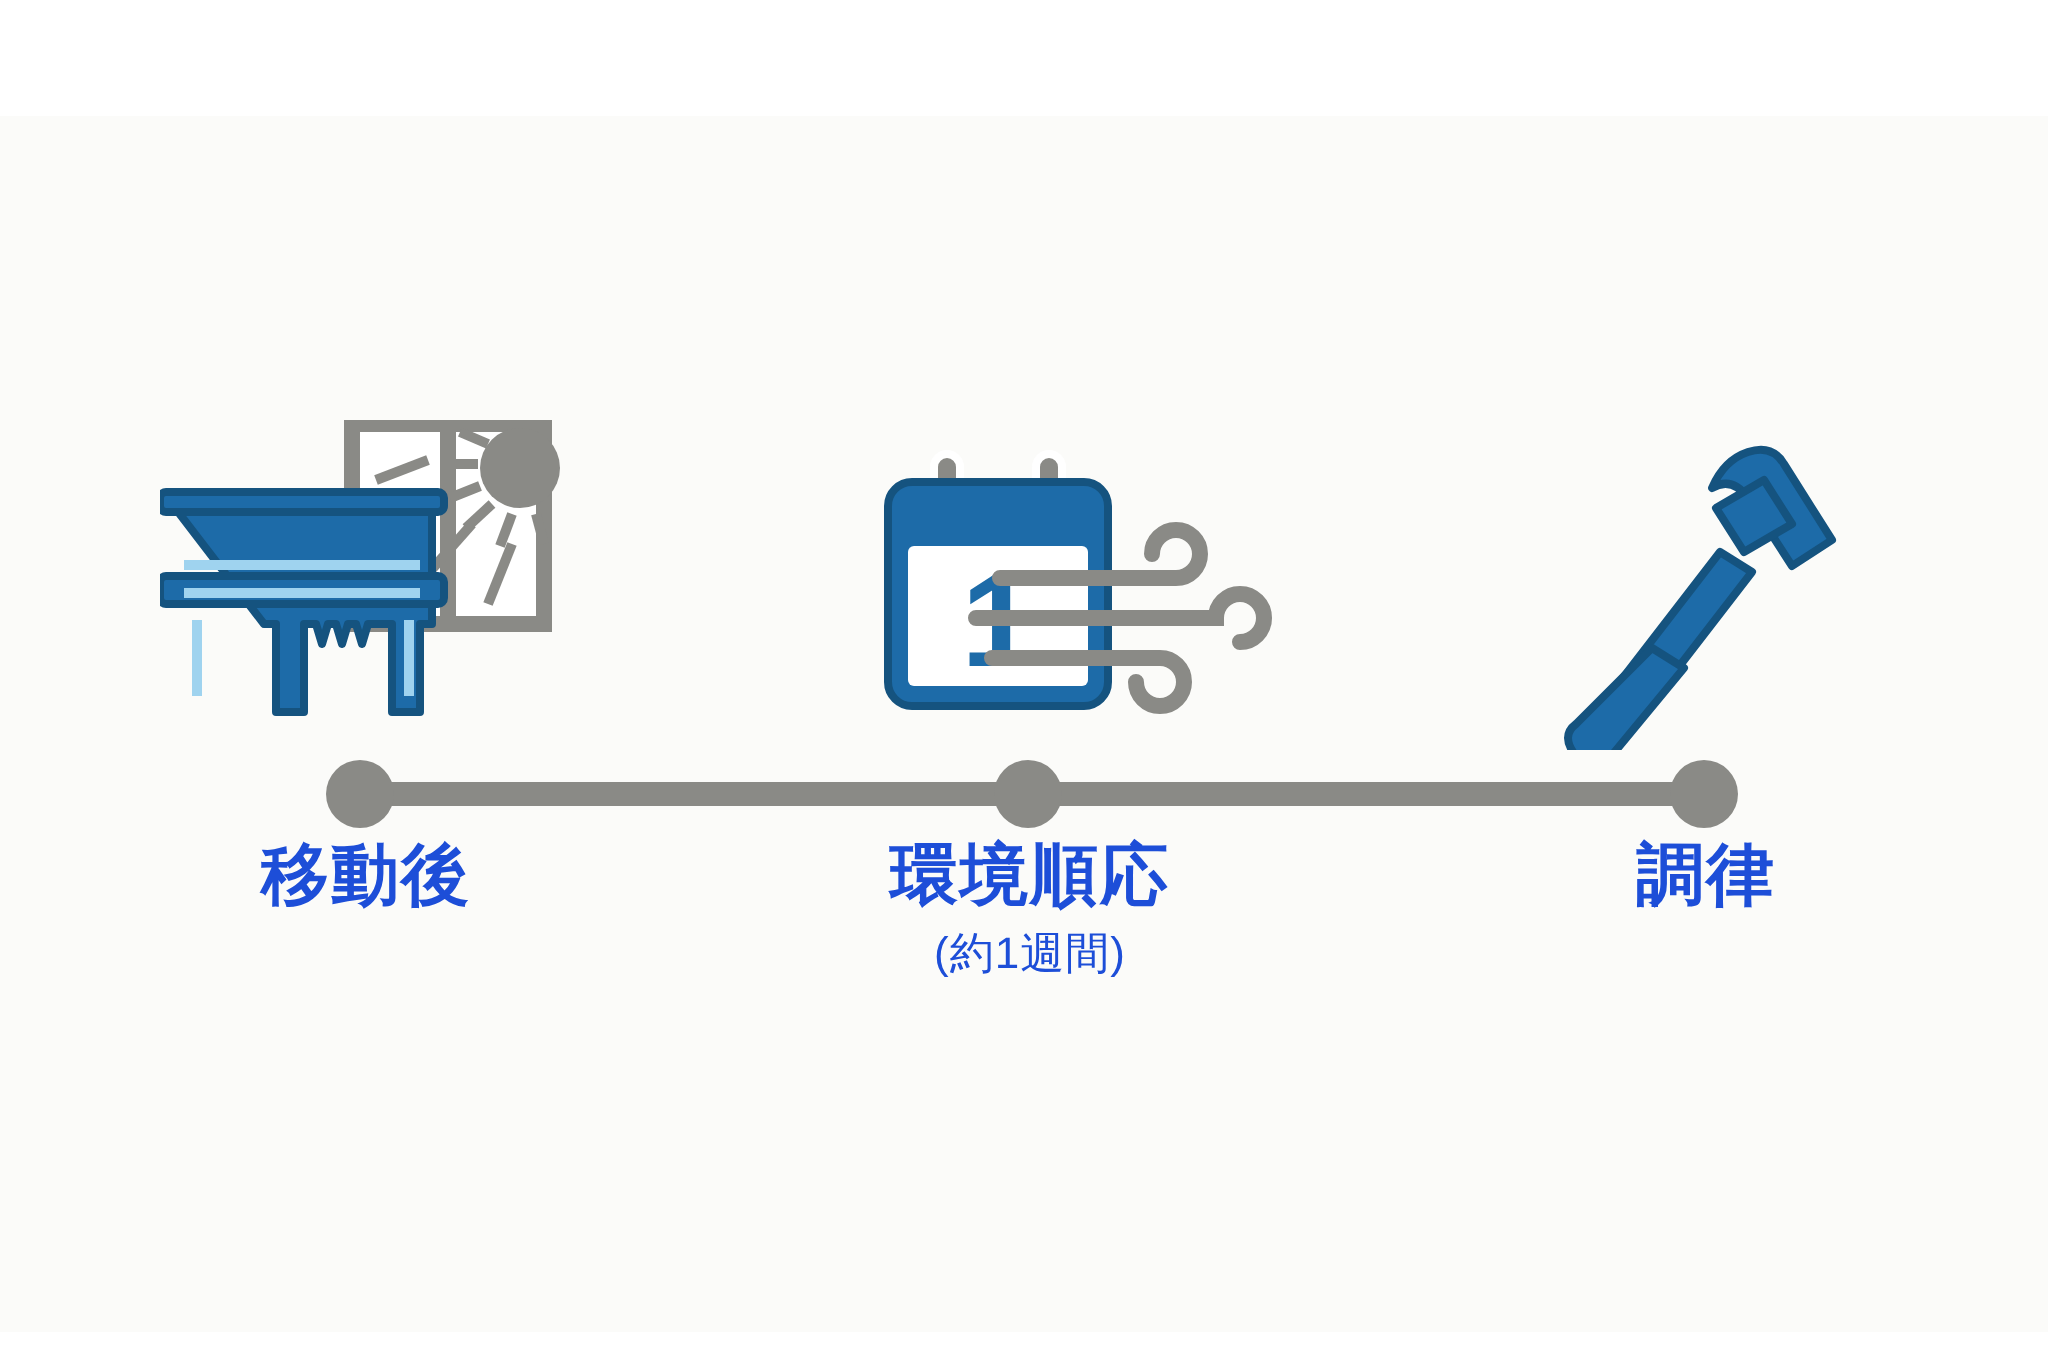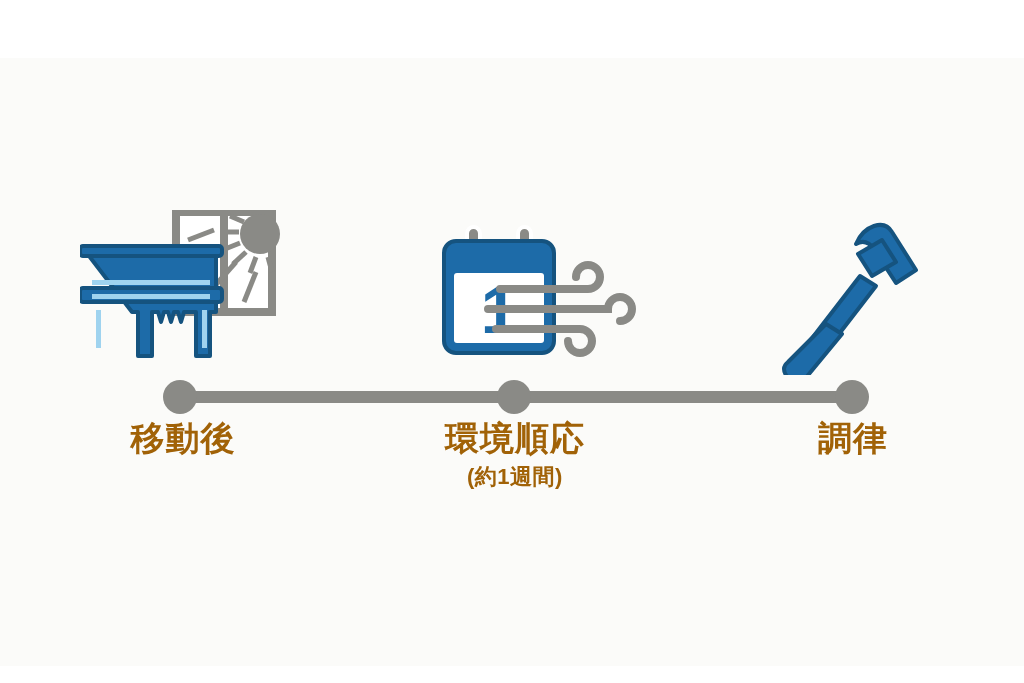--- a/index.html
+++ b/index.html
@@ -58,32 +58,32 @@
     background: #8a8a86;
   }
   .dot-1 { left: 163px; }
   .dot-2 { left: 497px; }
   .dot-3 { left: 835px; }
 
   
   .label-block {
     position: absolute;
     text-align: center;
-    color: #a16207;
+    color: #1d4ed8;
   }
   .label-main {
     font-size: 34px;
     font-weight: bold;
     letter-spacing: 1px;
     line-height: 1.18;
     white-space: nowrap;
   }
   .label-sub {
     font-size: 22px;
-    font-weight: bold;
+    font-weight: normal;
     letter-spacing: 0.5px;
     line-height: 1.3;
     margin-top: 5px;
     white-space: nowrap;
   }
   .label-1 { left: 80px;  top: 418px; width: 206px; }
   .label-2 { left: 412px; top: 418px; width: 206px; text-align: center; }
   .label-3 { left: 750px; top: 418px; width: 206px; }
 
   

